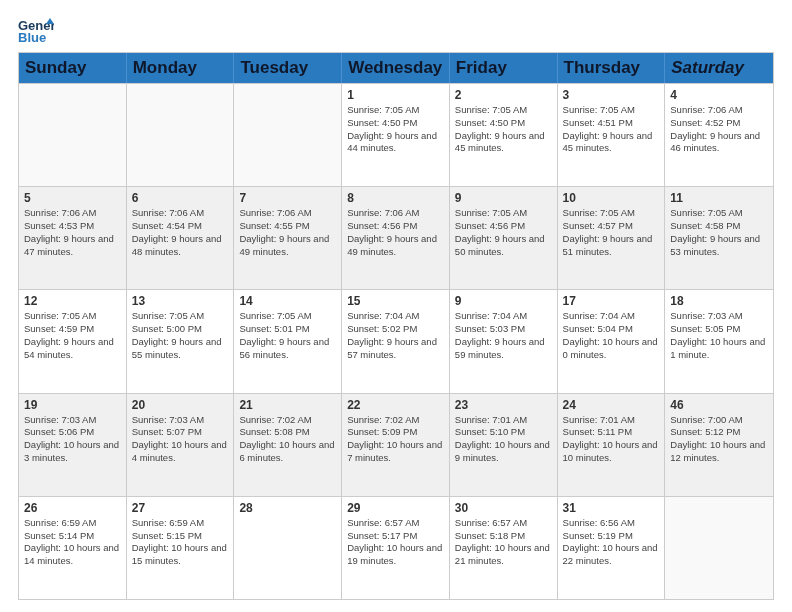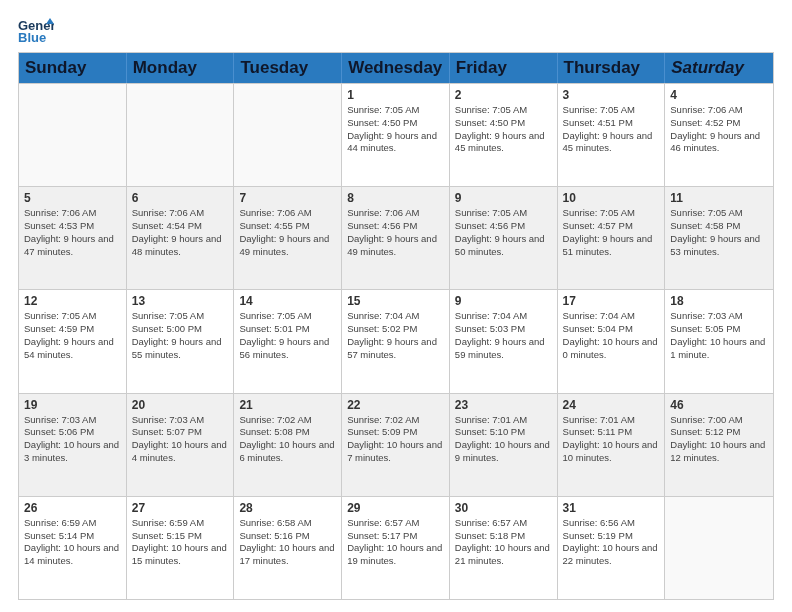--- a/index.html
+++ b/index.html
@@ -248,21 +248,20 @@
           <div class="cal-cell">
             <div class="day-number">26</div>
             <div class="day-info">Sunrise: 6:59 AM<br>Sunset: 5:14 PM<br>Daylight: 10 hours and 14 minutes.</div>
           </div>
           <div class="cal-cell">
             <div class="day-number">27</div>
             <div class="day-info">Sunrise: 6:59 AM<br>Sunset: 5:15 PM<br>Daylight: 10 hours and 15 minutes.</div>
           </div>
           <div class="cal-cell">
             <div class="day-number">28</div>
-            <div class="day-info">Sunrise: 6:58 AM<br>Sunset: 5:16 PM<br>Daylight: 10 hours and 17 minutes.</div>
           </div>
           <div class="cal-cell">
             <div class="day-number">29</div>
             <div class="day-info">Sunrise: 6:57 AM<br>Sunset: 5:17 PM<br>Daylight: 10 hours and 19 minutes.</div>
           </div>
           <div class="cal-cell">
             <div class="day-number">30</div>
             <div class="day-info">Sunrise: 6:57 AM<br>Sunset: 5:18 PM<br>Daylight: 10 hours and 21 minutes.</div>
           </div>
           <div class="cal-cell">

